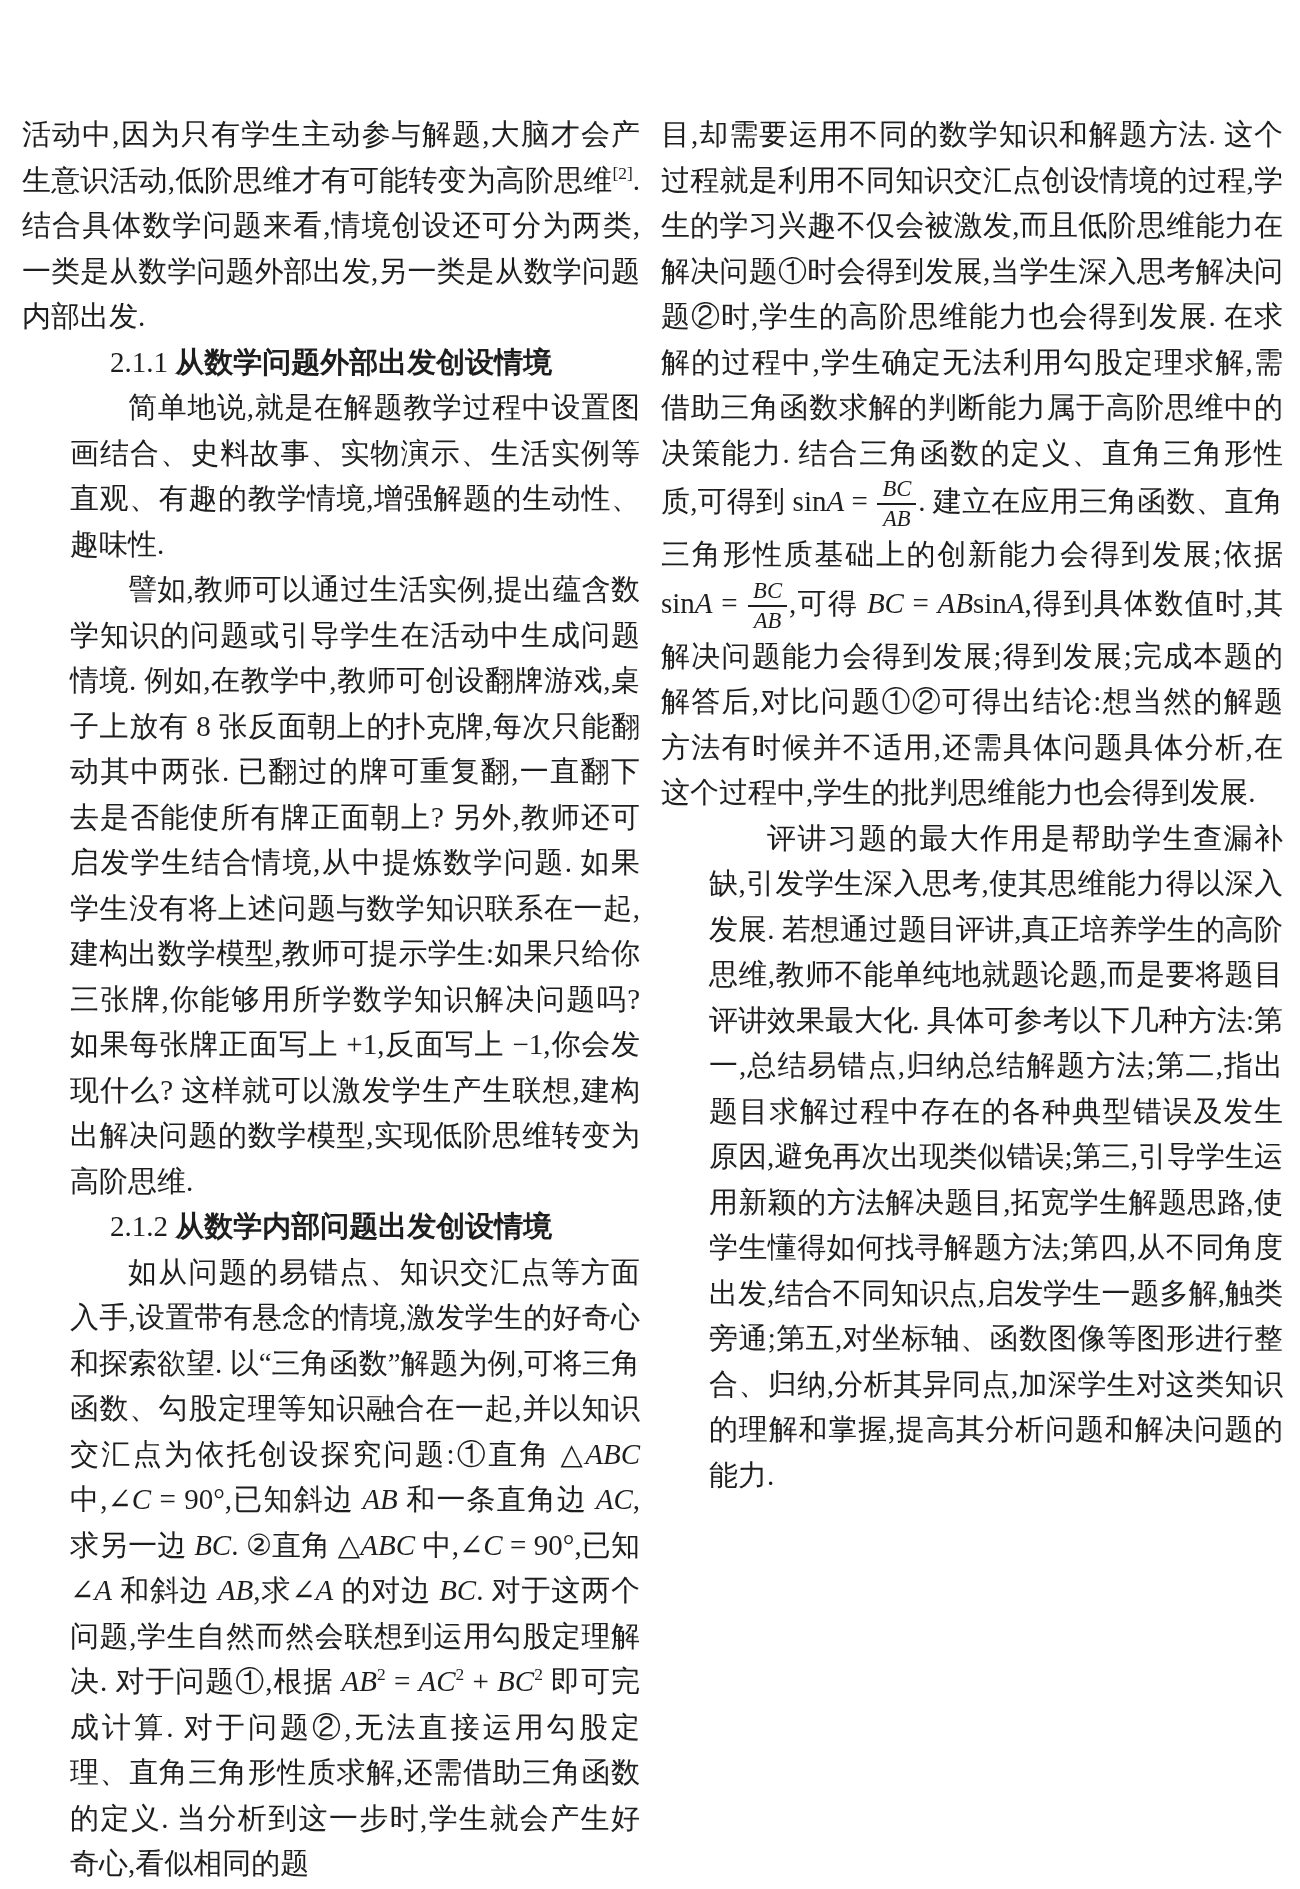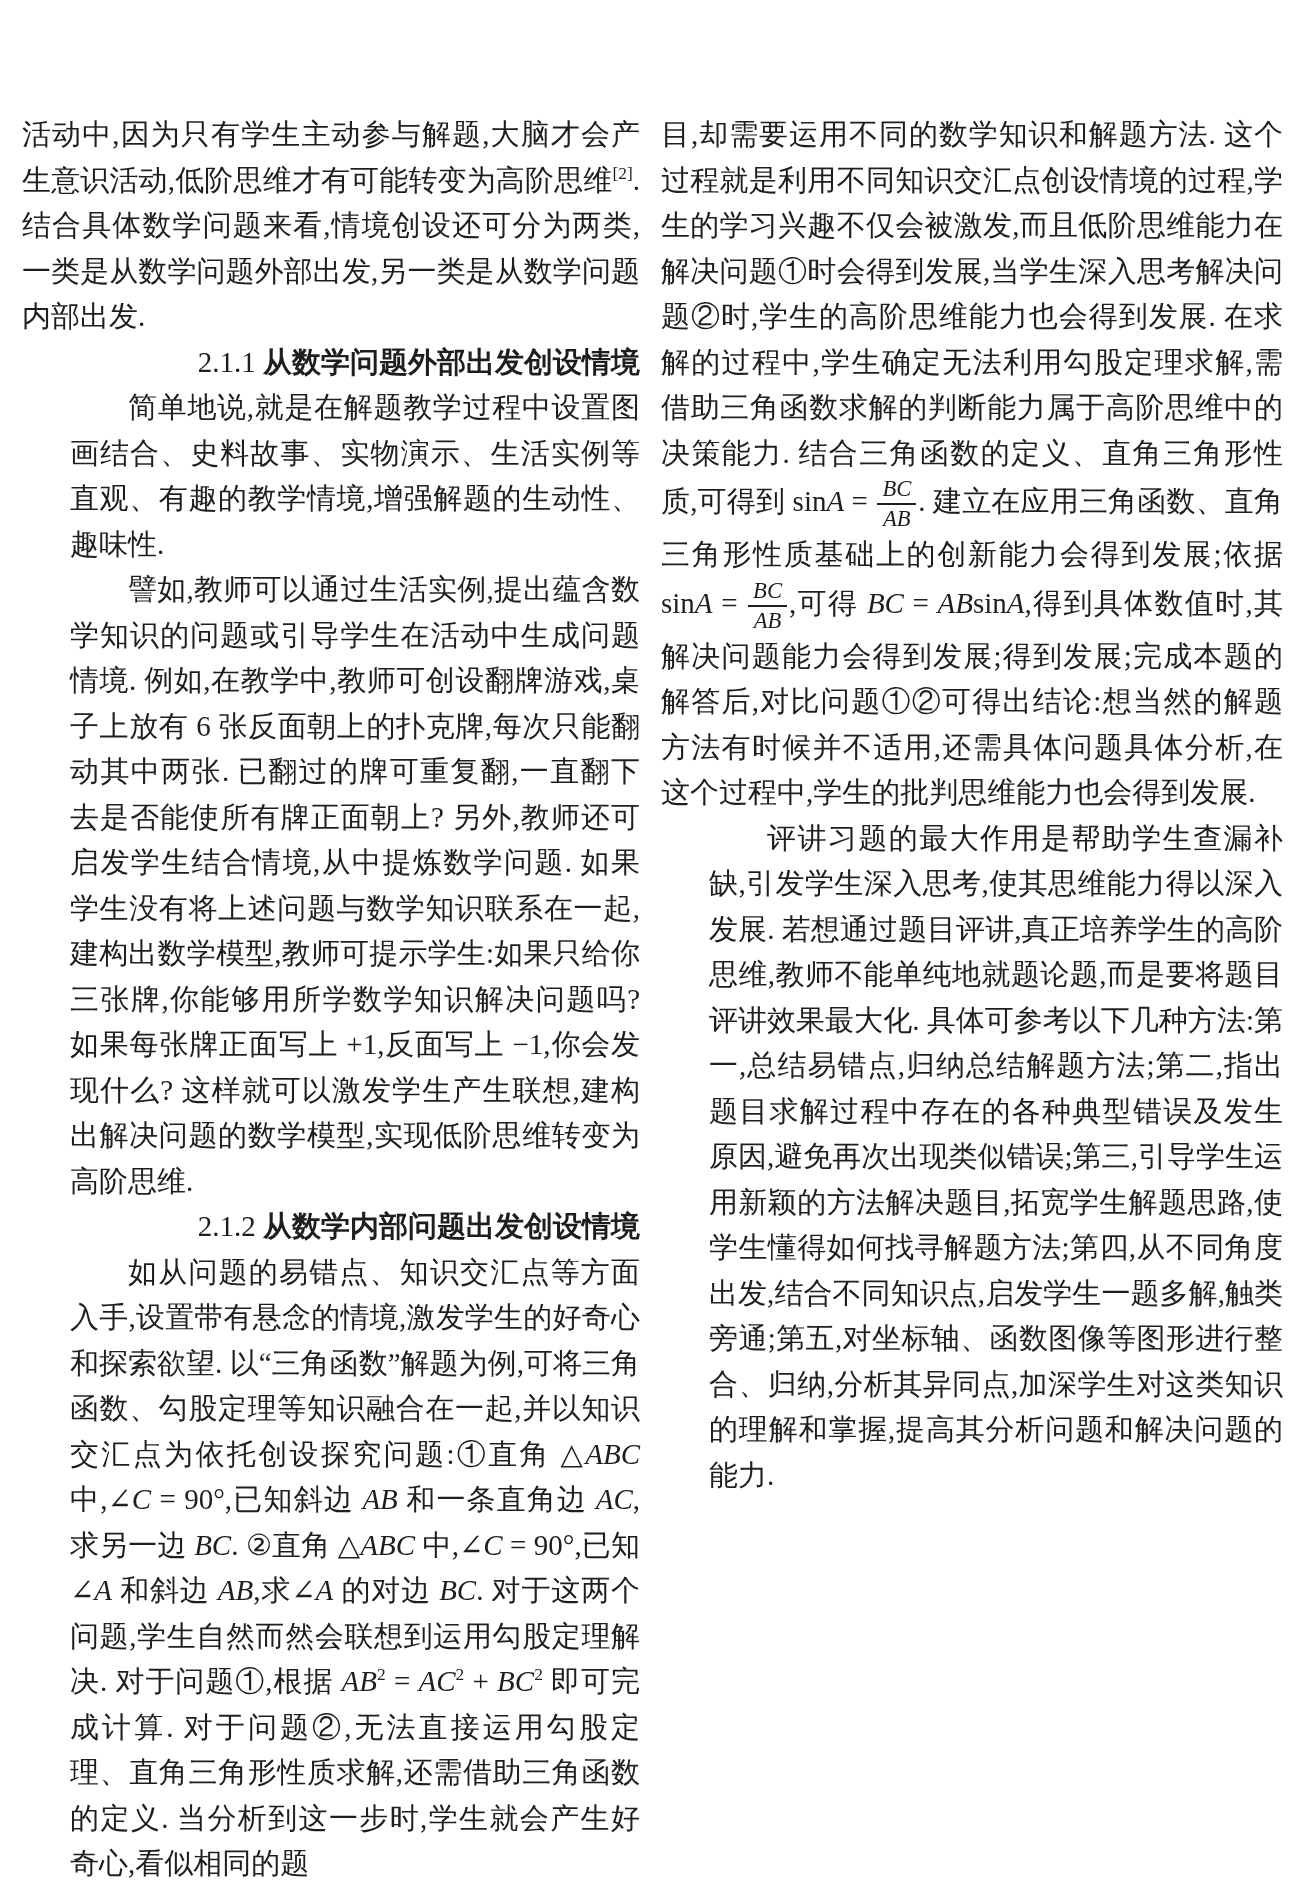--- a/index.html
+++ b/index.html
@@ -29,21 +29,21 @@
   .col-right { width: 622px; }
 
   p.para {
     margin: 0;
     text-align: justify;
     text-justify: inter-ideograph;
   }
   p.para.indent { text-indent: 2em; margin-left: 48px; }
 
   .heading {
-    text-align: right;
+    text-align: center;
     white-space: nowrap;
   }
   .heading .hnum {
     font-family: "Liberation Serif", "DejaVu Serif", serif;
     font-weight: normal;
   }
   .heading .htitle {
     font-family: "Liberation Sans", "DejaVu Sans", sans-serif;
     font-weight: bold;
   }
@@ -76,21 +76,21 @@
 </style>
 </head>
 <body>
 
 <div class="page" style="background: rgb(255, 255, 255); color: rgb(30, 30, 30);">
   <div class="columns">
     <div class="col col-left">
         <p class="para">活动中,因为只有学生主动参与解题,大脑才会产生意识活动,低阶思维才有可能转变为高阶思维<sup>[2]</sup>. 结合具体数学问题来看,情境创设还可分为两类,一类是从数学问题外部出发,另一类是从数学问题内部出发.</p>
         <div class="heading"><span class="hnum">2.1.1 </span><span class="htitle">从数学问题外部出发创设情境</span></div>
         <p class="para indent">简单地说,就是在解题教学过程中设置图画结合、史料故事、实物演示、生活实例等直观、有趣的教学情境,增强解题的生动性、趣味性.</p>
-        <p class="para indent">譬如,教师可以通过生活实例,提出蕴含数学知识的问题或引导学生在活动中生成问题情境. 例如,在教学中,教师可创设翻牌游戏,桌子上放有 6 张反面朝上的扑克牌,每次只能翻动其中两张. 已翻过的牌可重复翻,一直翻下去是否能使所有牌正面朝上? 另外,教师还可启发学生结合情境,从中提炼数学问题. 如果学生没有将上述问题与数学知识联系在一起,建构出数学模型,教师可提示学生:如果只给你三张牌,你能够用所学数学知识解决问题吗? 如果每张牌正面写上 +1,反面写上 −1,你会发现什么? 这样就可以激发学生产生联想,建构出解决问题的数学模型,实现低阶思维转变为高阶思维.</p>
+        <p class="para indent">譬如,教师可以通过生活实例,提出蕴含数学知识的问题或引导学生在活动中生成问题情境. 例如,在教学中,教师可创设翻牌游戏,桌子上放有 8 张反面朝上的扑克牌,每次只能翻动其中两张. 已翻过的牌可重复翻,一直翻下去是否能使所有牌正面朝上? 另外,教师还可启发学生结合情境,从中提炼数学问题. 如果学生没有将上述问题与数学知识联系在一起,建构出数学模型,教师可提示学生:如果只给你三张牌,你能够用所学数学知识解决问题吗? 如果每张牌正面写上 +1,反面写上 −1,你会发现什么? 这样就可以激发学生产生联想,建构出解决问题的数学模型,实现低阶思维转变为高阶思维.</p>
         <div class="heading"><span class="hnum">2.1.2 </span><span class="htitle">从数学内部问题出发创设情境</span></div>
         <p class="para indent">如从问题的易错点、知识交汇点等方面入手,设置带有悬念的情境,激发学生的好奇心和探索欲望. 以“三角函数”解题为例,可将三角函数、勾股定理等知识融合在一起,并以知识交汇点为依托创设探究问题:①直角 △<i class="mi">ABC</i> 中,∠<i class="mi">C</i> = 90°,已知斜边 <i class="mi">AB</i> 和一条直角边 <i class="mi">AC</i>,求另一边 <i class="mi">BC</i>. ②直角 △<i class="mi">ABC</i> 中,∠<i class="mi">C</i> = 90°,已知∠<i class="mi">A</i> 和斜边 <i class="mi">AB</i>,求∠<i class="mi">A</i> 的对边 <i class="mi">BC</i>. 对于这两个问题,学生自然而然会联想到运用勾股定理解决. 对于问题①,根据 <span><i class="mi">AB</i><sup>2</sup></span> = <span><i class="mi">AC</i><sup>2</sup></span> + <span><i class="mi">BC</i><sup>2</sup></span> 即可完成计算. 对于问题②,无法直接运用勾股定理、直角三角形性质求解,还需借助三角函数的定义. 当分析到这一步时,学生就会产生好奇心,看似相同的题</p>
       </div>
     <div class="col col-right">
         <p class="para">目,却需要运用不同的数学知识和解题方法. 这个过程就是利用不同知识交汇点创设情境的过程,学生的学习兴趣不仅会被激发,而且低阶思维能力在解决问题①时会得到发展,当学生深入思考解决问题②时,学生的高阶思维能力也会得到发展. 在求解的过程中,学生确定无法利用勾股定理求解,需借助三角函数求解的判断能力属于高阶思维中的决策能力. 结合三角函数的定义、直角三角形性质,可得到 sin<i class="mi">A</i> = <span class="frac"><span class="num mi">BC</span><span class="den mi">AB</span></span>. 建立在应用三角函数、直角三角形性质基础上的创新能力会得到发展;依据 sin<i class="mi">A</i> = <span class="frac"><span class="num mi">BC</span><span class="den mi">AB</span></span>,可得 <i class="mi">BC</i> = <i class="mi">AB</i>sin<i class="mi">A</i>,得到具体数值时,其解决问题能力会得到发展;得到发展;完成本题的解答后,对比问题①②可得出结论:想当然的解题方法有时候并不适用,还需具体问题具体分析,在这个过程中,学生的批判思维能力也会得到发展.</p>
         <p class="para indent">评讲习题的最大作用是帮助学生查漏补缺,引发学生深入思考,使其思维能力得以深入发展. 若想通过题目评讲,真正培养学生的高阶思维,教师不能单纯地就题论题,而是要将题目评讲效果最大化. 具体可参考以下几种方法:第一,总结易错点,归纳总结解题方法;第二,指出题目求解过程中存在的各种典型错误及发生原因,避免再次出现类似错误;第三,引导学生运用新颖的方法解决题目,拓宽学生解题思路,使学生懂得如何找寻解题方法;第四,从不同角度出发,结合不同知识点,启发学生一题多解,触类旁通;第五,对坐标轴、函数图像等图形进行整合、归纳,分析其异同点,加深学生对这类知识的理解和掌握,提高其分析问题和解决问题的能力.</p>
       </div>
   </div>
 </div>
 

